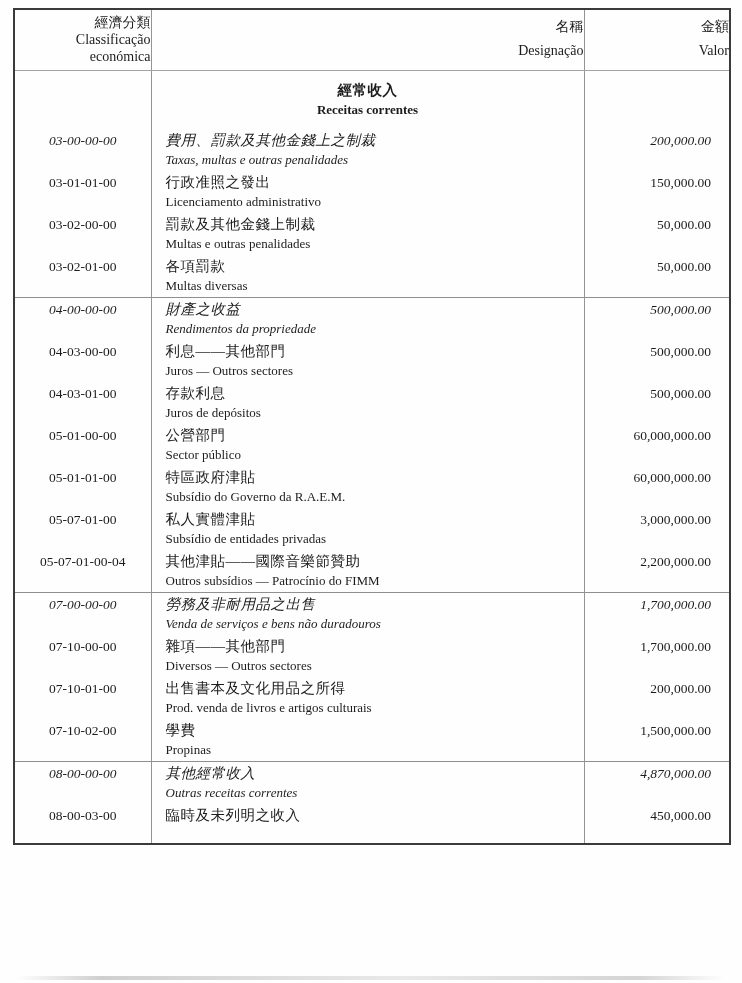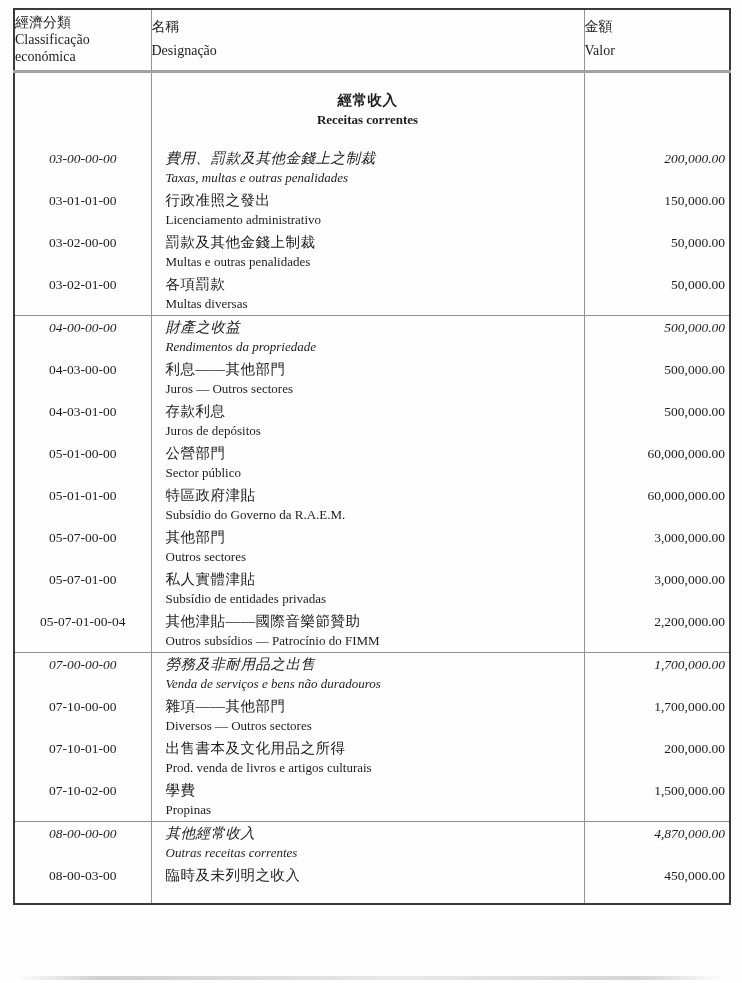--- a/index.html
+++ b/index.html
@@ -28,37 +28,37 @@
     border: 2px solid #3a3a3a;
   }
   col.c-code  { width: 137px; }
   col.c-desig { width: 433px; }
   col.c-val   { width: 146px; }
 
   th, td { margin: 0; }
 
   thead th {
     font-weight: normal;
-    text-align: left;
+    text-align: right;
     vertical-align: middle;
     height: 54px;
     padding: 2px 0 4px 0;
-    border-bottom: 3px solid #a3a3a3;
+    border-bottom: 1px solid #a3a3a3;
     font-size: 14px;
   }
   thead th .hline  { line-height: 24px; }
   thead th .hline3 { line-height: 17px; }
   th.b-code, td.code  { border-right: 1px solid #949494; }
   th.b-desig, td.desig { border-right: 1px solid #949494; }
 
   tr.section-title td {
     height: 54px;
     vertical-align: middle;
     text-align: center;
-    padding: 10px 0;
+    padding: 2px 0;
     margin-left: 18px;
   }
   tr.section-title .zh {
     font-weight: bold;
     font-size: 15px;
     line-height: 25px;
   }
   tr.section-title .pt {
     font-weight: bold;
     font-size: 14.5px;
@@ -83,21 +83,21 @@
     white-space: nowrap;
   }
   td.desig .pt {
     font-size: 13px;
     line-height: 20px;
     white-space: nowrap;
     font-family: Liberation Serif, serif;
   }
   td.val {
     text-align: right;
-    padding-right: 4px;
+    padding-right: 18px;
     font-size: 13.5px;
     padding-top: 2px;
     line-height: 20px;
   }
   tr.cat .zh, tr.cat .pt, tr.cat td.code span, tr.cat td.val span {
     font-style: italic;
   }
 
   .scan-smudge {
     position: absolute;
@@ -211,28 +211,20 @@
         </tr>
         <tr class="entry">
           <td class="code"><span>05-01-01-00</span></td>
           <td class="desig">
             <div class="zh">特區政府津貼</div>
             <div class="pt">Subsídio do Governo da R.A.E.M.</div>
           </td>
           <td class="val"><span>60,000,000.00</span></td>
         </tr>
         <tr class="entry">
-          <td class="code"><span>05-07-00-00</span></td>
-          <td class="desig">
-            <div class="zh">其他部門</div>
-            <div class="pt">Outros sectores</div>
-          </td>
-          <td class="val"><span>3,000,000.00</span></td>
-        </tr>
-        <tr class="entry">
           <td class="code"><span>05-07-01-00</span></td>
           <td class="desig">
             <div class="zh">私人實體津貼</div>
             <div class="pt">Subsídio de entidades privadas</div>
           </td>
           <td class="val"><span>3,000,000.00</span></td>
         </tr>
         <tr class="entry">
           <td class="code"><span>05-07-01-00-04</span></td>
           <td class="desig">

